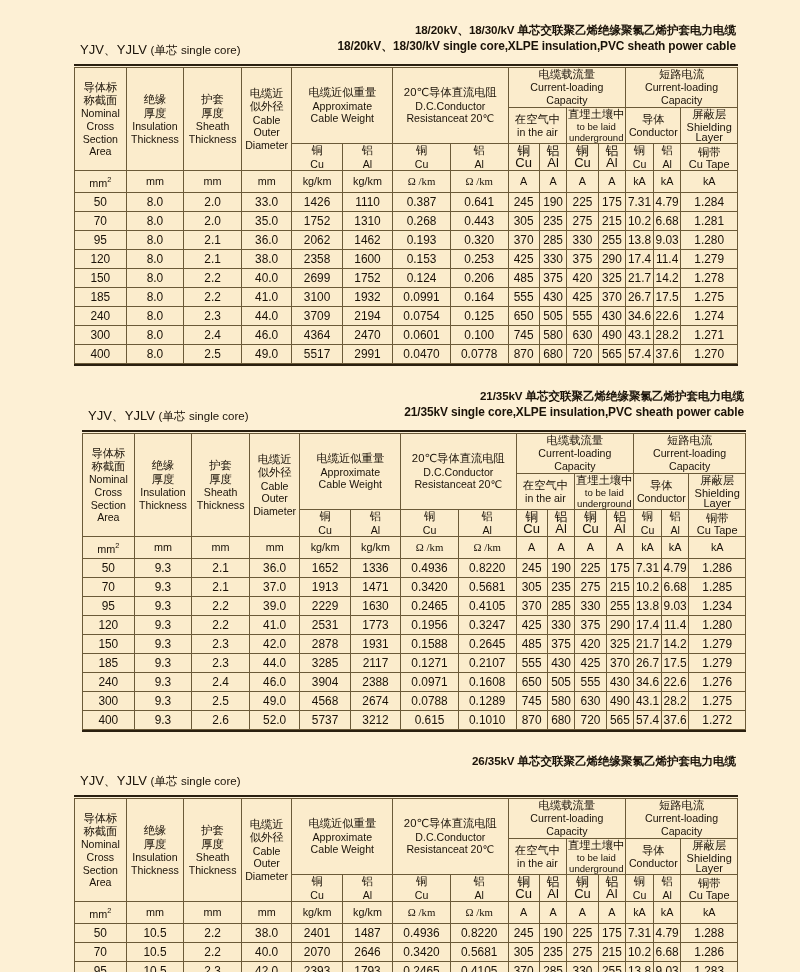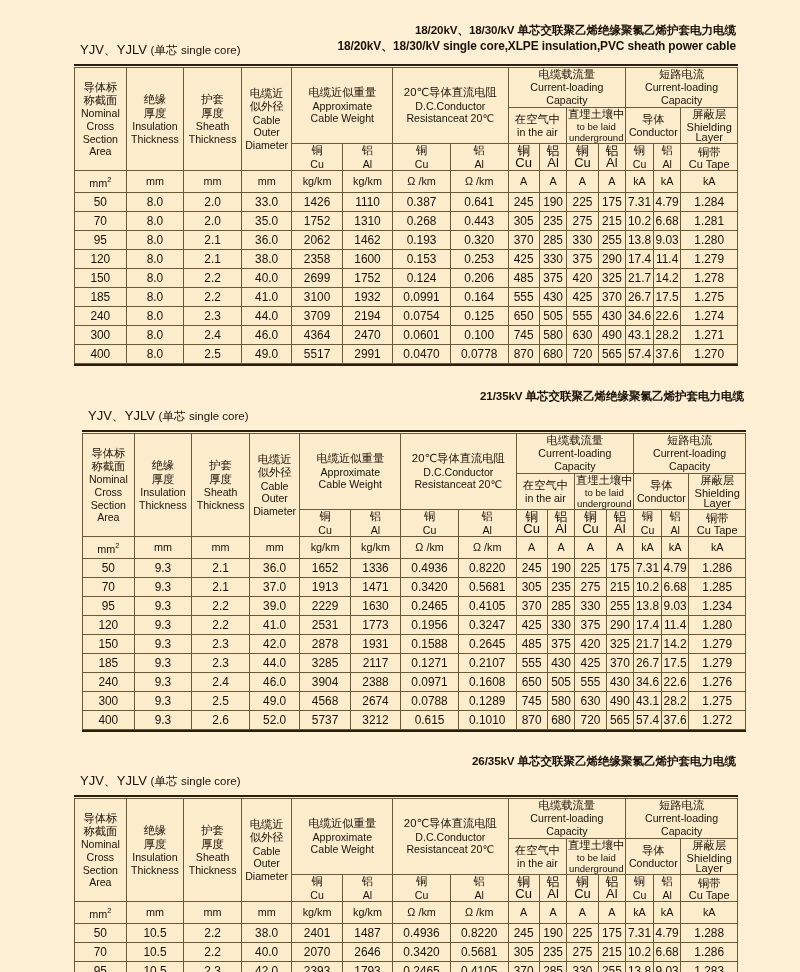--- a/index.html
+++ b/index.html
@@ -71,21 +71,21 @@
   tr.units td sup { font-size: 7.4px; }
 
   
   tr.data td {
     font-size: 11.9px;
     line-height: 18px;
     height: 18.4px;
     font-weight: normal;
   }
 
-  .omega { font-family: Liberation Sans, sans-serif; }
+  .omega { font-family: Liberation Serif, serif; }
 </style>
 </head>
 <body>
 
 <div class="page">
   <div id="blocks">
       <div class="block b1">
         <div class="titlewrap">
           <div class="title-cn">18/20kV、18/30/kV 单芯交联聚乙烯绝缘聚氯乙烯护套电力电缆</div>
           <div class="title-en">18/20kV、18/30/kV single core,XLPE insulation,PVC sheath power cable</div>
@@ -391,20 +391,21 @@
                 <td>37.6</td>
                 <td>1.270</td>
               </tr>
             </tbody>
           </table>
         </div>
       </div>
       <div class="block b2">
         <div class="titlewrap">
           <div class="title-cn">21/35kV 单芯交联聚乙烯绝缘聚氯乙烯护套电力电缆</div>
+          <div class="title-en">21/35kV  single core,XLPE insulation,PVC sheath power cable</div>
           <div class="series"><span>YJV、YJLV</span>&nbsp;<span class="sm">(单芯</span>&nbsp;<span class="sm">single core)</span></div>
         </div>
         <div class="tbl-outer">
           <table class="spec">
             <colgroup>
               <col style="width:8.6%">
               <col style="width:9.6%">
               <col style="width:9.6%">
               <col style="width:8.4%">
               <col style="width:8.4%">

